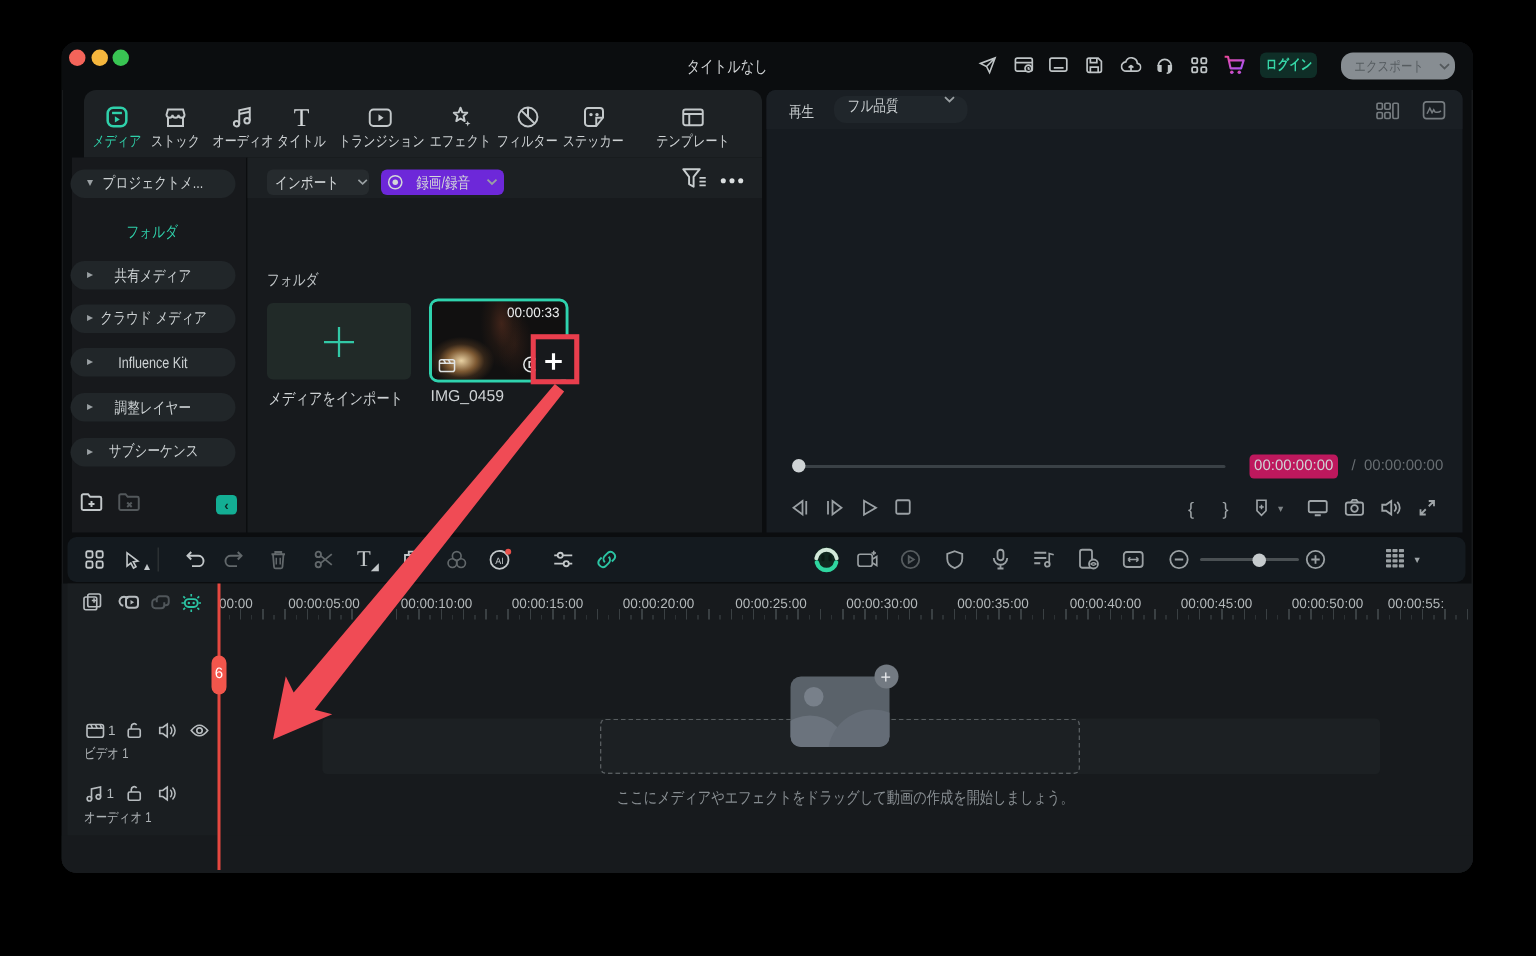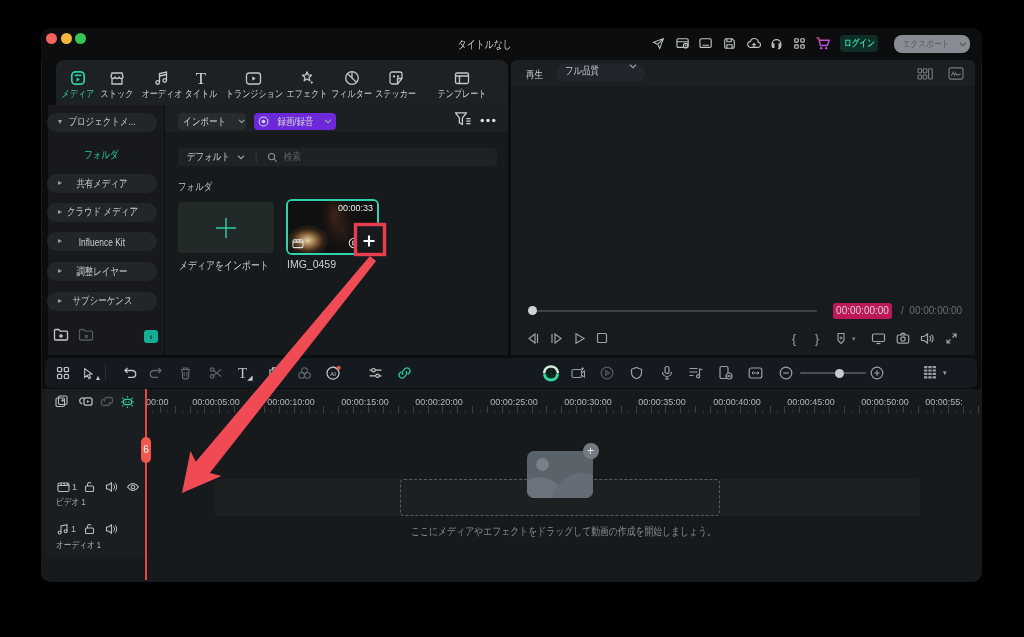--- a/index.html
+++ b/index.html
@@ -254,32 +254,20 @@
             <path d="M12.3 7.6h4.2M12.3 10.1h4.2M12.3 12.6h4.2" stroke-width="1.2"></path>
           </svg>
         </div>
    <div class="ticon" style="left:315px;top:13px;">
           <svg width="16" height="5" viewBox="0 0 16 5">
             <circle cx="2.2" cy="2.5" r="1.7" fill="#dadedf"></circle>
             <circle cx="8" cy="2.5" r="1.7" fill="#dadedf"></circle>
             <circle cx="13.8" cy="2.5" r="1.7" fill="#dadedf"></circle>
           </svg>
         </div>
-   <div class="abs" style="left:13px;top:43px;width:319px;height:18px;background:#1e2225;border-radius:4px;display:flex;align-items:center;color:#cfd3d5;font-size:10.5px;">
-     <span style="margin-left:9px;margin-right:-10px;" class="jc">デフォルト</span>
-          <svg width="8" height="5" viewBox="0 0 8 5" style="margin-left:6px;">
-            <path d="M1 0.8l3 2.8 3-2.8" stroke="#9aa0a3" stroke-width="1.2" fill="none"></path>
-          </svg>
-     <span style="margin-left:10px;color:#393f42;">|</span>
-     <svg width="11" height="11" viewBox="0 0 12 12" style="margin-left:10px;" fill="none" stroke="#8b9194" stroke-width="1.2">
-            <circle cx="5" cy="5" r="3.4"></circle>
-            <path d="M7.6 7.6L10.5 10.5"></path>
-          </svg>
-     <span style="margin-left:6px;color:#5b6164;" class="jc">検索</span>
-   </div>
    <div class="abs" style="left:13px;top:75px;color:#c3c8ca;font-size:10.5px;"><span class="jc">フォルダ</span></div>
    <div class="abs" style="left:13px;top:97px;width:96px;height:51px;background:#212a28;border-radius:4px;display:flex;align-items:center;justify-content:center;">
           <svg width="26" height="26" viewBox="0 0 26 26">
             <path d="M13 3v20M3 13h20" stroke="#32c8a6" stroke-width="1.5"></path>
           </svg>
         </div>
    <div class="abs" style="left:14px;top:153px;color:#ced2d4;font-size:11px;white-space:nowrap;"><span class="jc">メディアをインポート</span></div>
    <div class="abs" style="left:121px;top:94px;width:93px;height:56px;border:2px solid #2fd3ae;border-radius:6px;background:#121415;overflow:hidden;">
      <div class="abs" style="left:0;top:0;width:100%;height:100%;background:
 radial-gradient(circle at 93% 90%, rgba(70,130,200,0.5) 0%, rgba(0,0,0,0) 9%),

